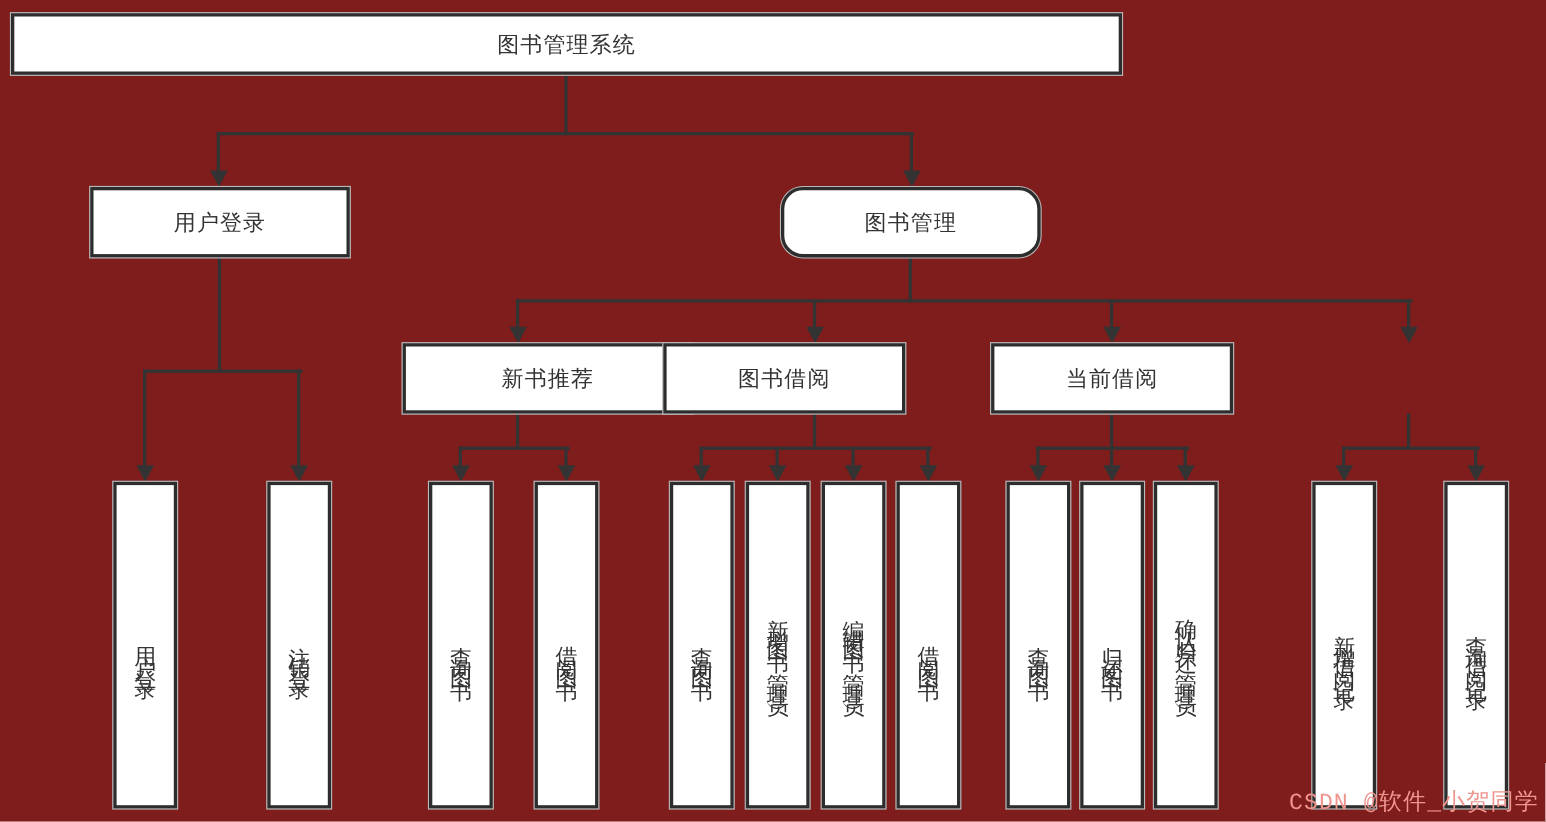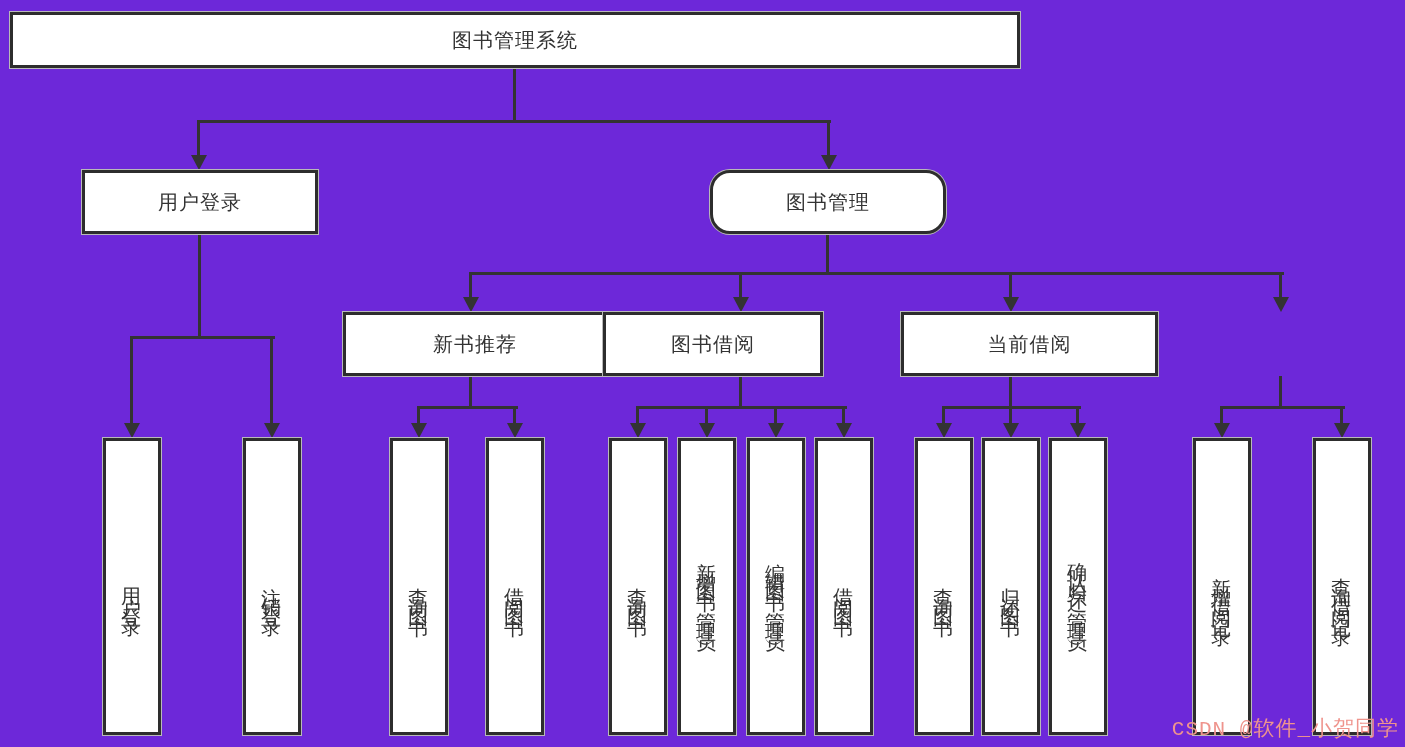--- a/index.html
+++ b/index.html
@@ -2,21 +2,21 @@
 <html><head>
 <meta charset="utf-8">
 <style>
   * { margin: 0; padding: 0; box-sizing: border-box; }
   html, body { background: #fff; }
   body { font-family: "Liberation Sans", "DejaVu Sans", sans-serif; }
   .canvas {
     position: relative;
     width: 1405px;
     height: 747px;
-    background: #6d28d9;
+    background: #7f1d1d;
     overflow: hidden;
   }
   
   .node {
     position: absolute;
     background: #ffffff;
     border: 3px solid #2d2d2d;
     box-shadow: 0 0 0 1px #b9b9b9;
     display: flex;
     align-items: center;
@@ -91,27 +91,27 @@
   <div class="h" style="left:469px; top:272px; width:815px;"></div>
   <div class="v" style="left:469px; top:272px; height:28px;"></div>
   <div class="v" style="left:739px; top:272px; height:28px;"></div>
   <div class="v" style="left:1009px; top:272px; height:28px;"></div>
   <div class="v" style="left:1279px; top:272px; height:28px;"></div>
   <div class="arrow" style="left:463px; top:297px;"></div>
   <div class="arrow" style="left:733px; top:297px;"></div>
   <div class="arrow" style="left:1003px; top:297px;"></div>
   <div class="arrow" style="left:1273px; top:297px;"></div>
 
-  <div class="node h-label" style="left:343px; top:312px; width:264px; height:64px;">
+  <div class="node h-label" style="left:366px; top:312px; width:264px; height:64px;">
     <span>新书推荐</span>
   </div>
   <div class="node h-label" style="left:603px; top:312px; width:220px; height:64px;">
     <span>图书借阅</span>
   </div>
-  <div class="node h-label" style="left:901px; top:312px; width:257px; height:64px;">
+  <div class="node h-label" style="left:901px; top:312px; width:220px; height:64px;">
     <span>当前借阅</span>
   </div>
 
   <div class="v" style="left:469px; top:376px; height:33px;"></div>
   <div class="v" style="left:739px; top:376px; height:33px;"></div>
   <div class="v" style="left:1009px; top:376px; height:33px;"></div>
   <div class="v" style="left:1279px; top:376px; height:33px;"></div>
 
   <div class="h" style="left:417px; top:406px; width:101px;"></div>
   <div class="h" style="left:636px; top:406px; width:211px;"></div>

